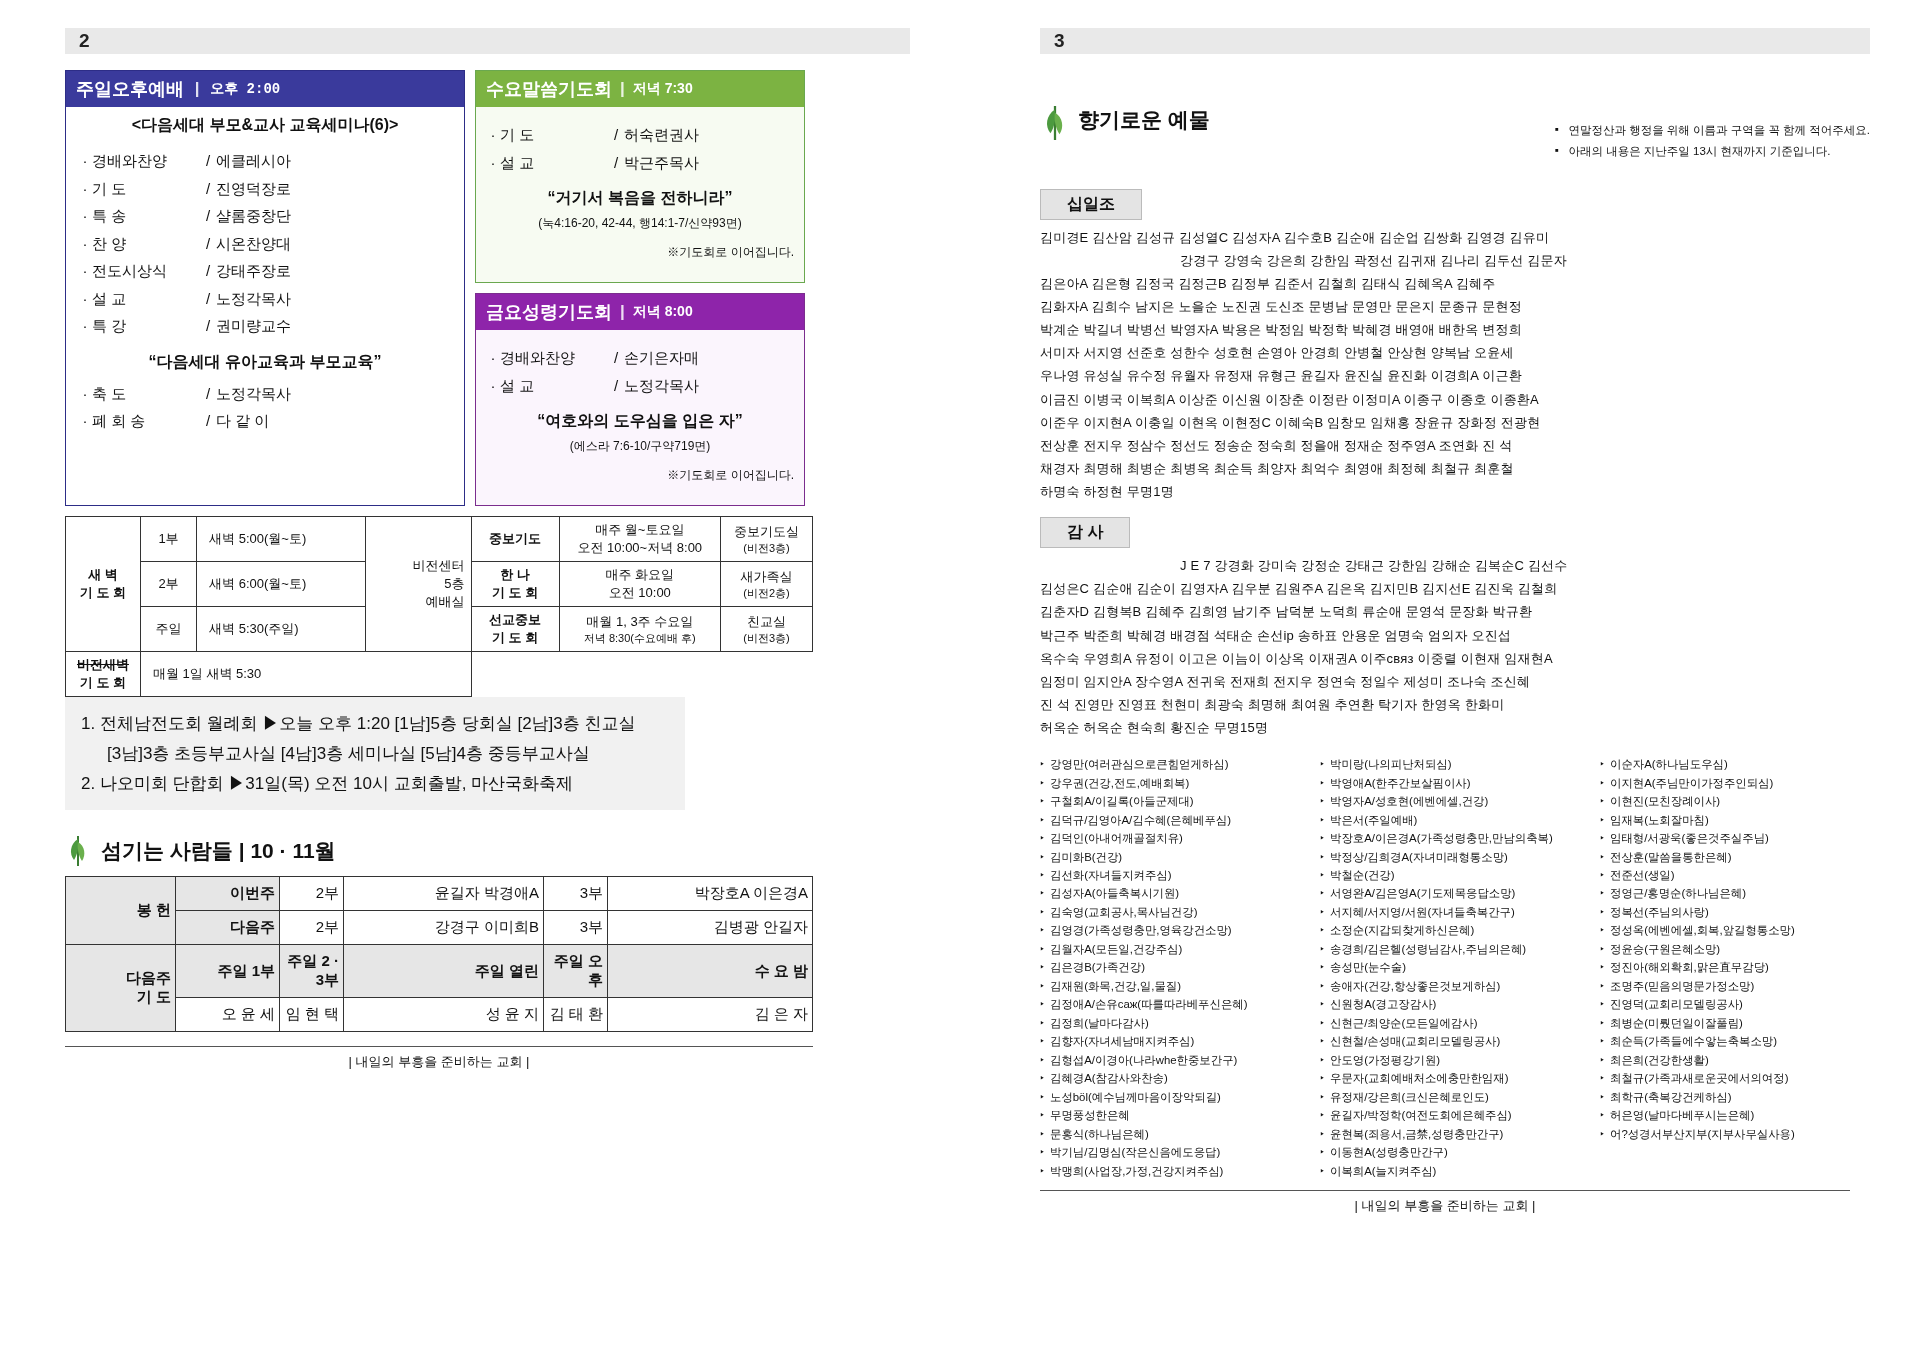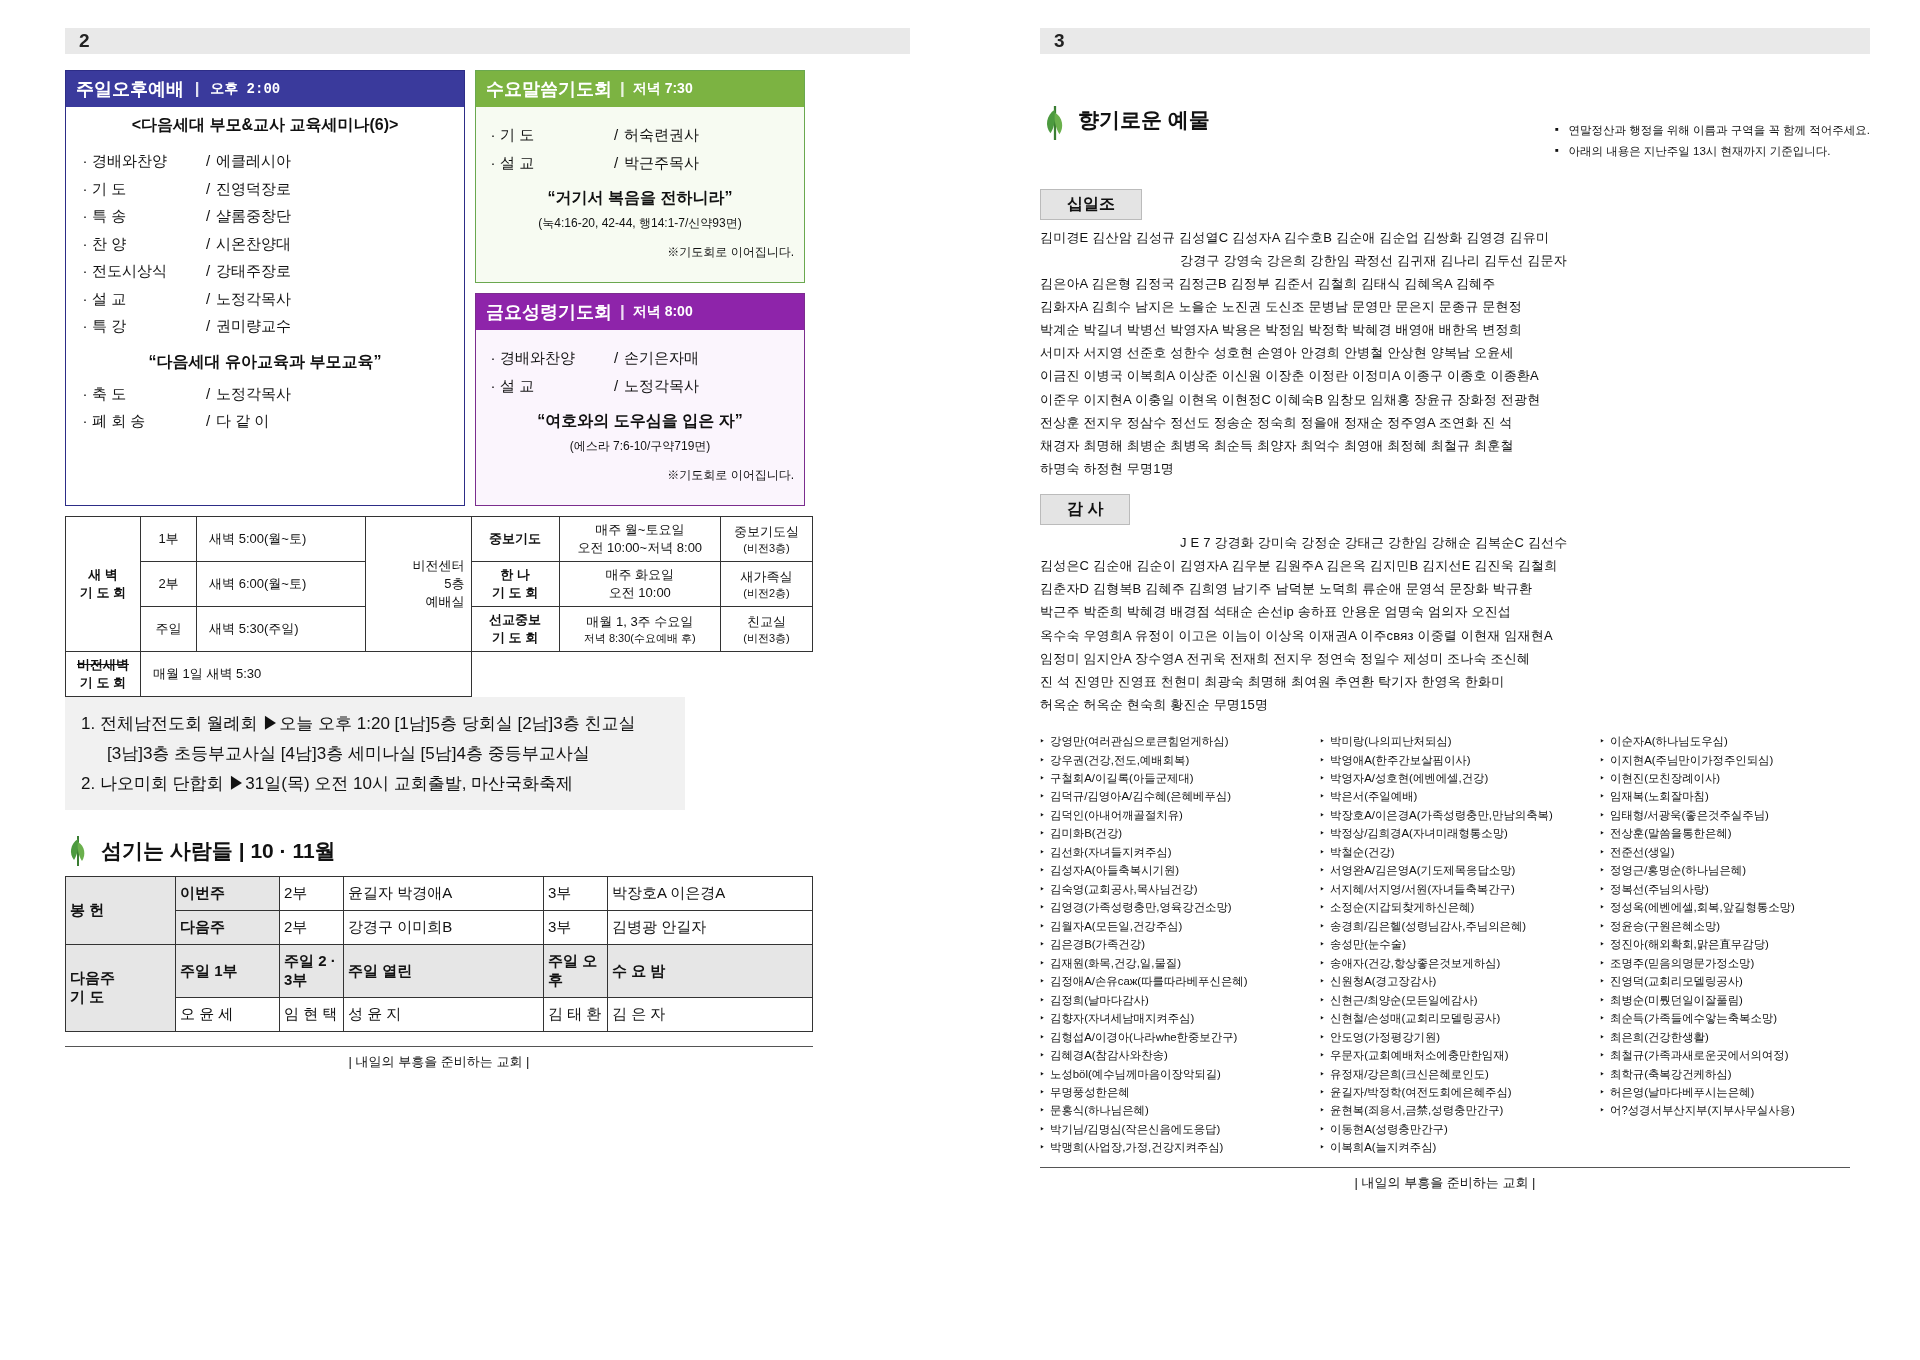--- a/index.html
+++ b/index.html
@@ -65,21 +65,21 @@
   
   .sec-head { display:flex; align-items:center; gap:10px; margin:26px 0 10px; }
   .leaf { width:26px; height:30px; position:relative; }
   .sec-title { font-size:21px; font-weight:bold; }
 
   .gray-box { background:#f1f1f1; padding:12px 16px; font-size:17px; line-height:1.75; width:620px;}
   .gray-box .ind { padding-left:26px; }
 
   
   table.serve { border-collapse:collapse; font-size:15px; width:748px; margin-top:4px;}
-  table.serve td { border:1px solid #333; padding:7px 4px; text-align:left; }
+  table.serve td { border:1px solid #333; padding:7px 4px; text-align:right; }
   table.serve td.hdr { background:#e6e6e6; font-weight:bold; }
 
   
   .offer-head { display:flex; align-items:flex-start; gap:12px; }
   .offer-notes { margin-left:auto; font-size:11.5px; line-height:1.9; padding-top:6px;}
   .offer-notes li { list-style:none; position:relative; padding-left:14px; }
   .offer-notes li:before { content:"▪"; position:absolute; left:0; top:-1px; }
 
   .give-block { margin-top:14px; }
   .give-label { display:inline-block; background:#e4e4e4; font-weight:bold; font-size:16px;
@@ -381,20 +381,21 @@
 
     <div class="give-block">
       <span class="give-label">십일조</span>
       <div class="names">
         <div class="row">김미경E 김산암 김성규 김성열C 김성자A 김수호B 김순애 김순업 김쌍화 김영경 김유미</div>
         <div class="row first-row">강경구 강영숙 강은희 강한임 곽정선 김귀재 김나리 김두선 김문자</div>
         <div class="row">김은아A 김은형 김정국 김정근B 김정부 김준서 김철희 김태식 김혜옥A 김혜주</div>
         <div class="row">김화자A 김희수 남지은 노을순 노진권 도신조 문병남 문영만 문은지 문종규 문현정</div>
         <div class="row">박계순 박길녀 박병선 박영자A 박용은 박정임 박정학 박혜경 배영애 배한옥 변정희</div>
         <div class="row">서미자 서지영 선준호 성한수 성호현 손영아 안경희 안병철 안상현 양복남 오윤세</div>
+        <div class="row">우나영 유성실 유수정 유월자 유정재 유형근 윤길자 윤진실 윤진화 이경희A 이근환</div>
         <div class="row">이금진 이병국 이복희A 이상준 이신원 이장춘 이정란 이정미A 이종구 이종호 이종환A</div>
         <div class="row">이준우 이지현A 이충일 이현옥 이현정C 이혜숙B 임창모 임채홍 장윤규 장화정 전광현</div>
         <div class="row">전상훈 전지우 정삼수 정선도 정송순 정숙희 정을애 정재순 정주영A 조연화 진  석</div>
         <div class="row">채경자 최명해 최병순 최병옥 최순득 최양자 최억수 최영애 최정혜 최철규 최훈철</div>
         <div class="row">하명숙 하정현 무명1명</div>
       </div>
     </div>
 
     <div class="give-block">
       <span class="give-label">감  사</span>

